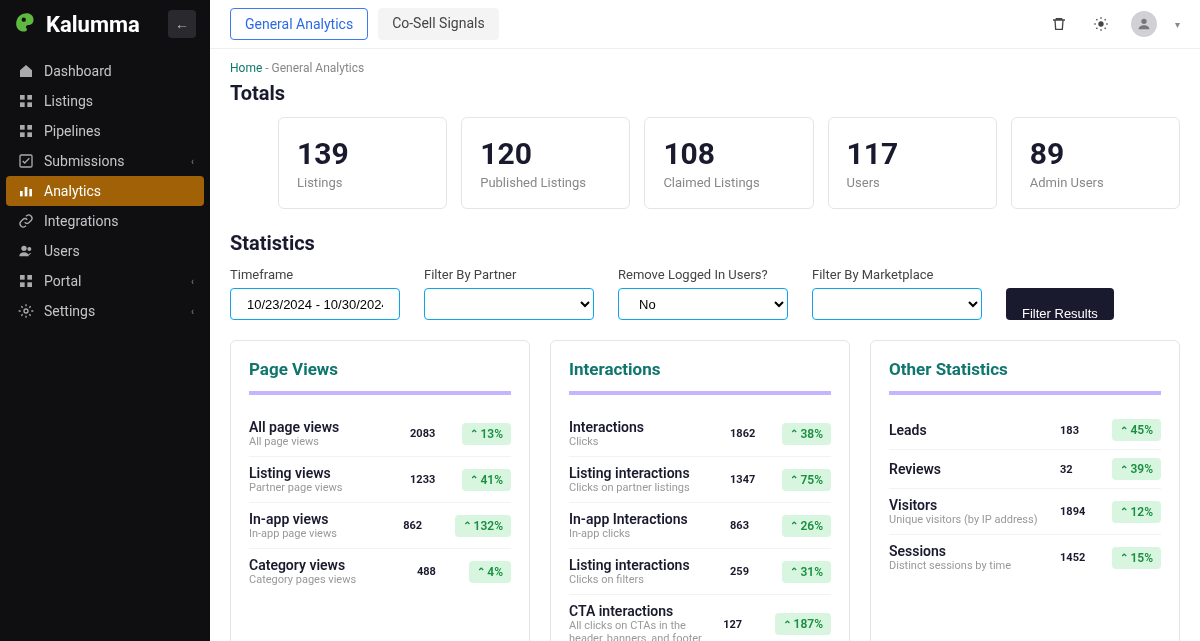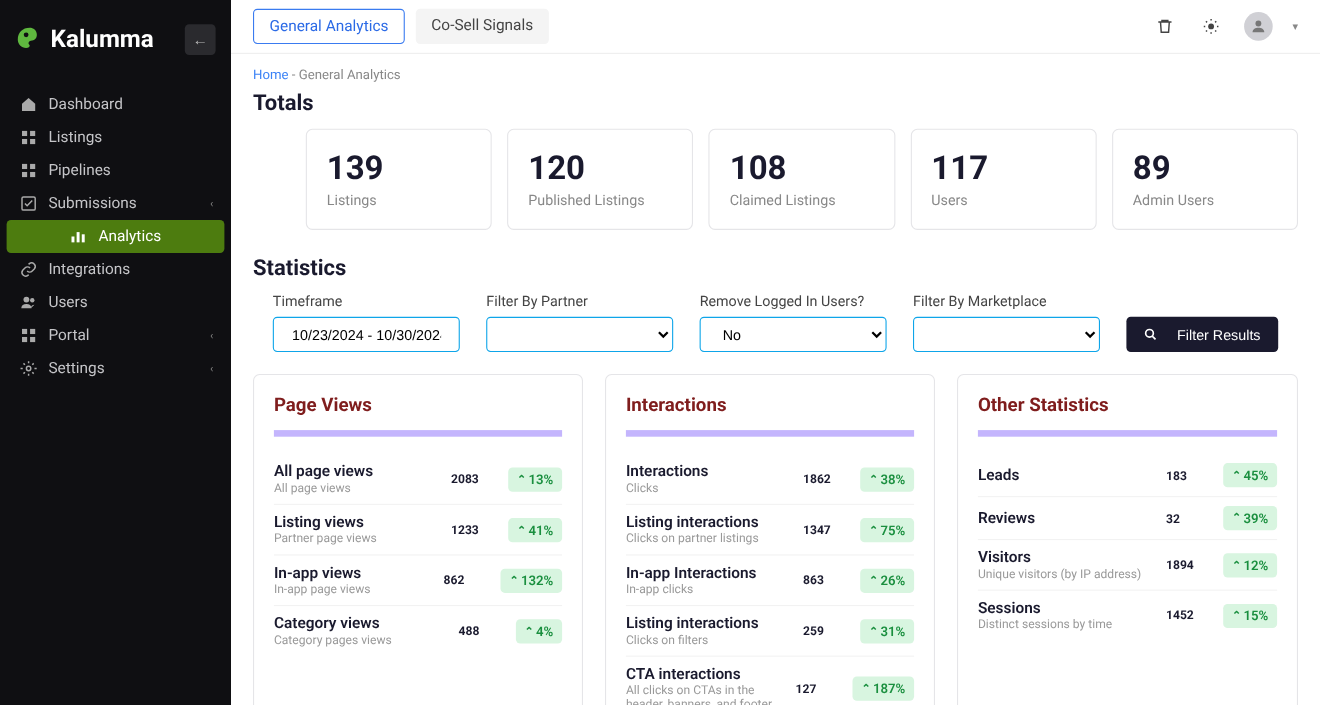--- a/index.html
+++ b/index.html
@@ -1,56 +1,56 @@
 <!DOCTYPE html>
 <html><head>
 <meta charset="utf-8">
 <style>
 * { box-sizing: border-box; margin: 0; padding: 0; }
 body { font-family: -apple-system, BlinkMacSystemFont, "Segoe UI", Roboto, sans-serif; background: #fff; color: #1a1a2e; }
 .app { display: flex; height: 641px; width: 1200px; overflow: hidden; }
 .sidebar { width: 210px; background: #0f0f12; color: #e0e0e0; display: flex; flex-direction: column; }
-.logo-row { display: flex; align-items: center; justify-content: space-between; padding: 22px 14px; }
+.logo-row { display: flex; align-items: center; justify-content: space-between; padding: 10px 14px; }
 .logo { display: flex; align-items: center; gap: 6px; color: #fff; font-size: 22px; font-weight: 700; }
 .logo-mark { width: 26px; height: 26px; }
 .collapse-btn { width: 28px; height: 28px; background: #2a2a2e; border-radius: 4px; display: flex; align-items: center; justify-content: center; color: #bbb; cursor: pointer; font-size: 14px; }
 .nav { list-style: none; padding: 8px 6px; }
 .nav li { padding: 7px 12px; border-radius: 4px; display: flex; align-items: center; gap: 10px; color: #c5c5c8; font-size: 14px; cursor: pointer; position: relative; }
-.nav li.active { background: #4d7c0f; color: #fff; justify-content: center; }
+.nav li.active { background: #a16207; color: #fff; }
 .nav li .chev { position: absolute; right: 10px; font-size: 10px; color: #888; }
 .nav-icon { width: 16px; height: 16px; display: inline-block; }
 .main { flex: 1; background: #fff; overflow-y: auto; }
 .topbar { display: flex; align-items: center; justify-content: space-between; padding: 8px 20px; border-bottom: 1px solid #eee; }
 .tabs { display: flex; gap: 10px; }
 .tab { padding: 7px 14px; border-radius: 4px; font-size: 14px; cursor: pointer; background: #f4f4f4; color: #444; }
 .tab.active { border: 1px solid #3a7bf0; color: #2b6ae6; background: #fff; }
 .topbar-right { display: flex; align-items: center; gap: 18px; }
 .icon-btn { width: 24px; height: 24px; display: flex; align-items: center; justify-content: center; color: #555; cursor: pointer; }
 .avatar { width: 26px; height: 26px; border-radius: 50%; background: #d0d0d5; display: flex; align-items: center; justify-content: center; }
 .content { padding: 12px 20px 30px; }
 .breadcrumb { font-size: 12px; color: #888; margin-bottom: 6px; }
-.breadcrumb a { color: #3b82f6; text-decoration: none; }
+.breadcrumb a { color: #0f766e; text-decoration: none; }
 h2.section-title { font-size: 20px; font-weight: 700; color: #1a1a2e; margin-bottom: 12px; }
 .totals-row { display: flex; gap: 14px; margin-bottom: 22px; margin-left: 48px; }
 .total-card { flex: 1; border: 1px solid #e5e5e8; border-radius: 6px; padding: 18px; }
 .total-card .num { font-size: 30px; font-weight: 700; color: #1a1a2e; }
 .total-card .lbl { font-size: 13px; color: #888; margin-top: 4px; }
-.filters { display: flex; gap: 24px; margin-bottom: 20px; align-items: flex-end; justify-content: center; }
+.filters { display: flex; gap: 24px; margin-bottom: 20px; align-items: flex-end; }
 .filter { display: flex; flex-direction: column; }
 .filter label { font-size: 13px; color: #444; margin-bottom: 6px; }
 .filter input, .filter select { height: 32px; border: 1px solid #0ea5e9; border-radius: 4px; padding: 0 16px; font-size: 13px; }
 .filter input { width: 170px; }
 .filter select { width: 170px; background: #fff; }
-.filter-btn { background: #1a1a2e; color: #fff; border: none; height: 32px; padding: 0 16px; border-radius: 4px; font-size: 13px; cursor: pointer; display: flex; align-items: center; gap: 18px; }
+.filter-btn { background: #1a1a2e; color: #fff; border: none; height: 32px; padding: 0 16px; border-radius: 4px; font-size: 13px; cursor: pointer; display: flex; align-items: center; gap: 18px; flex-direction: column; }
 .stats-row { display: flex; gap: 20px; }
 .stats-card { border: 1px solid #e5e5e8; border-radius: 6px; padding: 18px; }
 .stats-card.pv { width: 300px; }
 .stats-card.inter { width: 300px; }
 .stats-card.other { flex: 1; }
-.stats-card h3 { font-size: 17px; font-weight: 700; color: #7f1d1d; margin-bottom: 16px; padding-bottom: 12px; border-bottom: 6px solid #c4b5fd; }
+.stats-card h3 { font-size: 17px; font-weight: 700; color: #0f766e; margin-bottom: 16px; padding-bottom: 12px; border-bottom: 4px solid #c4b5fd; }
 .stat-item { display: flex; align-items: center; justify-content: space-between; padding: 8px 0; border-bottom: 1px solid #f2f2f2; gap: 8px; }
 .stat-item:last-child { border-bottom: none; }
 .stat-left { flex: 1; min-width: 0; }
 .stat-left .t { font-size: 14px; font-weight: 600; color: #1a1a2e; }
 .stat-left .s { font-size: 11px; color: #999; }
 .stat-val { font-size: 11px; font-weight: 700; color: #1a1a2e; min-width: 44px; }
 .pct { background: #d8f5e0; color: #1a8f3f; font-size: 12px; font-weight: 600; padding: 4px 8px; border-radius: 4px; white-space: nowrap; display: flex; align-items: center; gap: 2px; }
 .pct .arr { font-size: 10px; }
 </style>
 </head>

